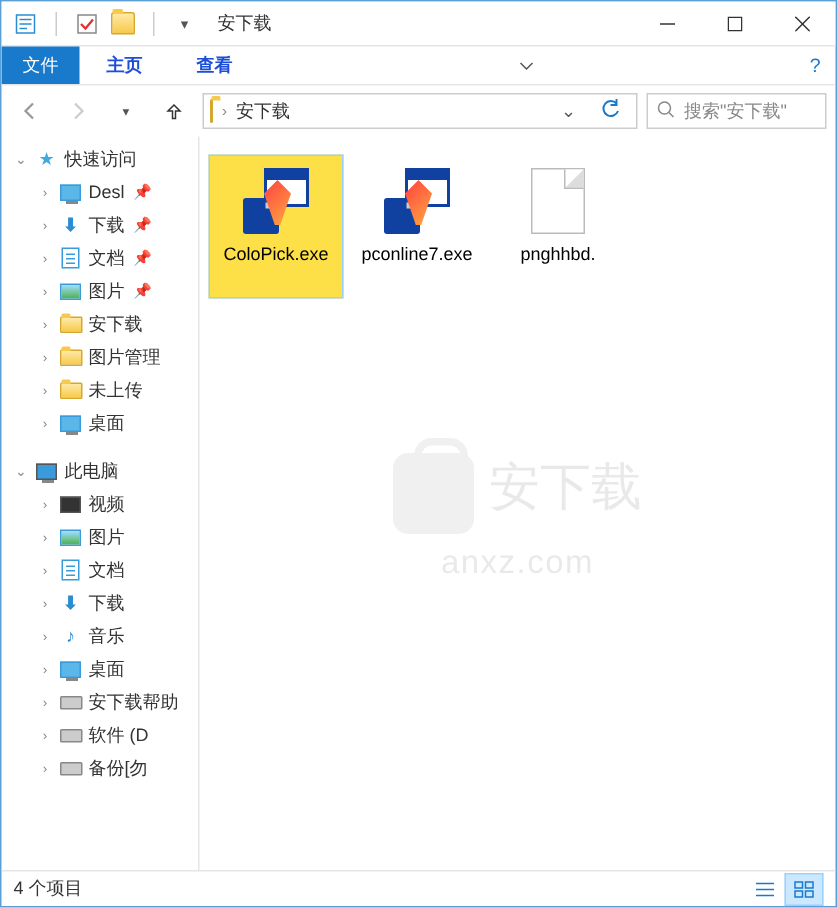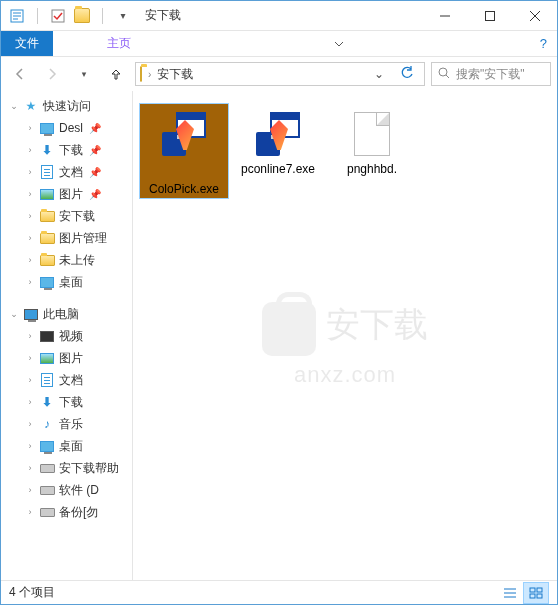--- a/index.html
+++ b/index.html
@@ -10,23 +10,23 @@
 .titlebar-left { display: flex; align-items: center; gap: 8px; padding-left: 8px; }
 .qat-icon { width: 16px; height: 16px; display: flex; align-items: center; justify-content: center; }
 .qat-sep { width: 1px; height: 16px; background: #ccc; margin: 0 4px; }
 .folder-small { width: 18px; height: 15px; background: linear-gradient(#ffe9a6,#f7ca4d); border: 1px solid #d4a830; border-radius: 2px 2px 1px 1px; position: relative; }
 .folder-small::before { content: ""; position: absolute; top: -3px; left: 0; width: 7px; height: 3px; background: #f7ca4d; border-radius: 1px 1px 0 0; }
 .title-text { font-size: 12px; margin-left: 6px; color: #333; }
 .win-controls { margin-left: auto; display: flex; }
 .win-btn { width: 45px; height: 30px; display: flex; align-items: center; justify-content: center; color: #333; }
 
 
-.ribbon { height: 26px; display: flex; align-items: stretch; border-bottom: 1px solid #e5e5e5; font-size: 12px; gap: 36px; }
+.ribbon { height: 26px; display: flex; align-items: stretch; border-bottom: 1px solid #e5e5e5; font-size: 12px; }
 .ribbon-file { background: #1979ca; color: #fff; padding: 0 14px; display: flex; align-items: center; }
-.ribbon-tab { padding: 0 18px; display: flex; align-items: center; color: #8b5cf6; }
+.ribbon-tab { padding: 0 18px; display: flex; align-items: center; color: #1d4ed8; font-weight: bold; }
 .ribbon-expand { margin-left: auto; padding: 0 10px; display: flex; align-items: center; color: #555; }
 
 
 .addr-row { height: 34px; display: flex; align-items: center; gap: 6px; padding: 0 6px; }
 .nav-btn { width: 26px; height: 26px; display: flex; align-items: center; justify-content: center; color: #888; border-radius: 2px; }
 .nav-btn.enabled { color: #333; }
 .addr-box { flex: 1; height: 24px; border: 1px solid #ccc; display: flex; align-items: center; padding: 0 4px; gap: 6px; font-size: 12px; }
 .addr-crumb { color: #333; }
 .addr-chev { color: #888; font-size: 10px; }
 .addr-dd { margin-left: auto; color: #555; padding: 0 4px; }
@@ -37,21 +37,21 @@
 .main { display: flex; height: calc(100% - 30px - 26px - 34px - 24px); }
 .sidebar { width: 132px; border-right: 1px solid #e5e5e5; overflow: hidden; padding-top: 4px; }
 .tree-item { height: 22px; display: flex; align-items: center; font-size: 12px; color: #333; padding-left: 8px; gap: 4px; white-space: nowrap; }
 .tree-item.section { margin-top: 10px; }
 .tree-item .exp { width: 10px; color: #888; font-size: 9px; text-align: center; }
 .tree-item .ico { width: 16px; height: 16px; display: flex; align-items: center; justify-content: center; flex-shrink: 0; }
 .tree-item .pin { color: #777; font-size: 10px; margin-left: 2px; }
 
 .content { flex: 1; position: relative; padding: 12px 6px; display: flex; flex-wrap: wrap; align-content: flex-start; gap: 4px; }
 .file-item { width: 90px; height: 96px; display: flex; flex-direction: column; align-items: center; padding-top: 6px; font-size: 12px; text-align: center; border: 1px solid transparent; }
-.file-item.selected { background: #a16207; border: 1px solid #99d1ff; gap: 20px; }
+.file-item.selected { background: #fde047; border: 1px solid #99d1ff; }
 .file-icon { width: 48px; height: 48px; margin-bottom: 4px; display: flex; align-items: center; justify-content: center; }
 .file-label { line-height: 1.2; word-break: break-all; padding: 0 2px; }
 
 .watermark { position: absolute; left: 50%; top: 52%; transform: translate(-50%,-50%); text-align: center; pointer-events: none; opacity: 0.12; }
 .watermark .wm-top { font-size: 34px; color: #555; font-weight: 500; }
 .watermark .wm-bottom { font-size: 22px; color: #555; letter-spacing: 1px; }
 .wm-badge { width: 54px; height: 54px; background: #888; border-radius: 10px; margin: 0 auto 6px; position: relative; display:inline-block; vertical-align:middle; margin-right:10px;}
 .wm-badge::before { content:""; position:absolute; top:-10px; left:14px; width:26px; height:14px; border:5px solid #888; border-bottom:none; border-radius:12px 12px 0 0;}
 
 
@@ -129,20 +129,21 @@
           <line x1="0" y1="0" x2="10" y2="10" stroke="currentColor"></line>
           <line x1="10" y1="0" x2="0" y2="10" stroke="currentColor"></line>
         </svg>
       </div>
   </div>
 </div>
 
 <div class="ribbon">
   <div class="ribbon-file">文件</div>
   <div class="ribbon-tab">主页</div>
+  <div class="ribbon-tab">查看</div>
   <div class="ribbon-expand">
     <svg width="10" height="10">
         <path d="M1 3 L5 7 L9 3" fill="none" stroke="#555"></path>
       </svg>
   </div>
   <div class="ribbon-expand" style="color:#1979ca;font-size:13px;">?</div>
 </div>
 
 <div class="addr-row">
   <div class="nav-btn">

